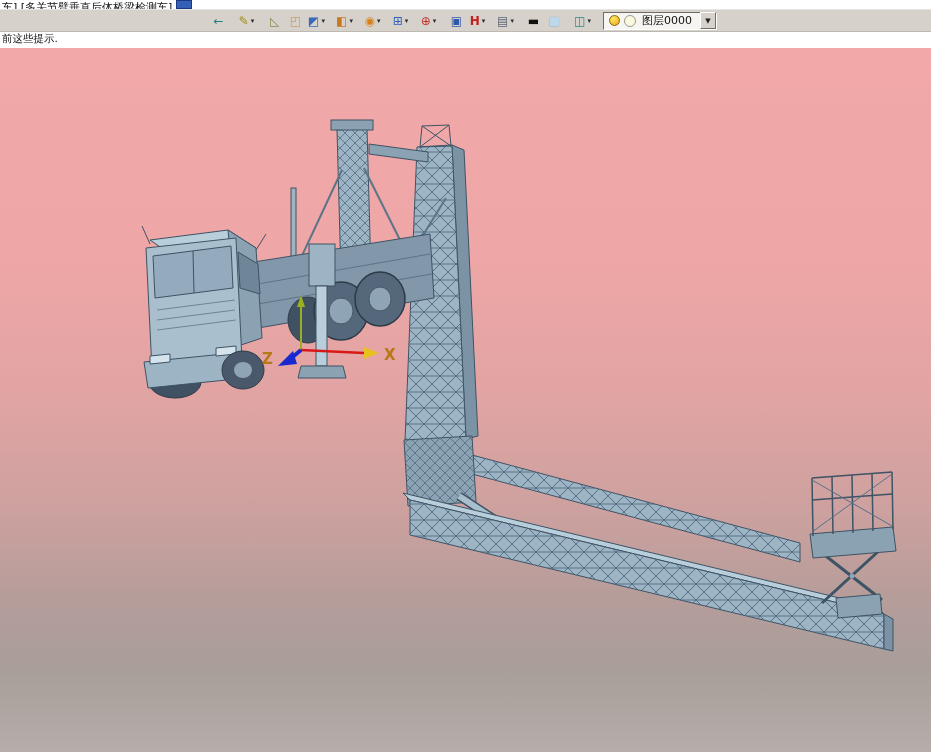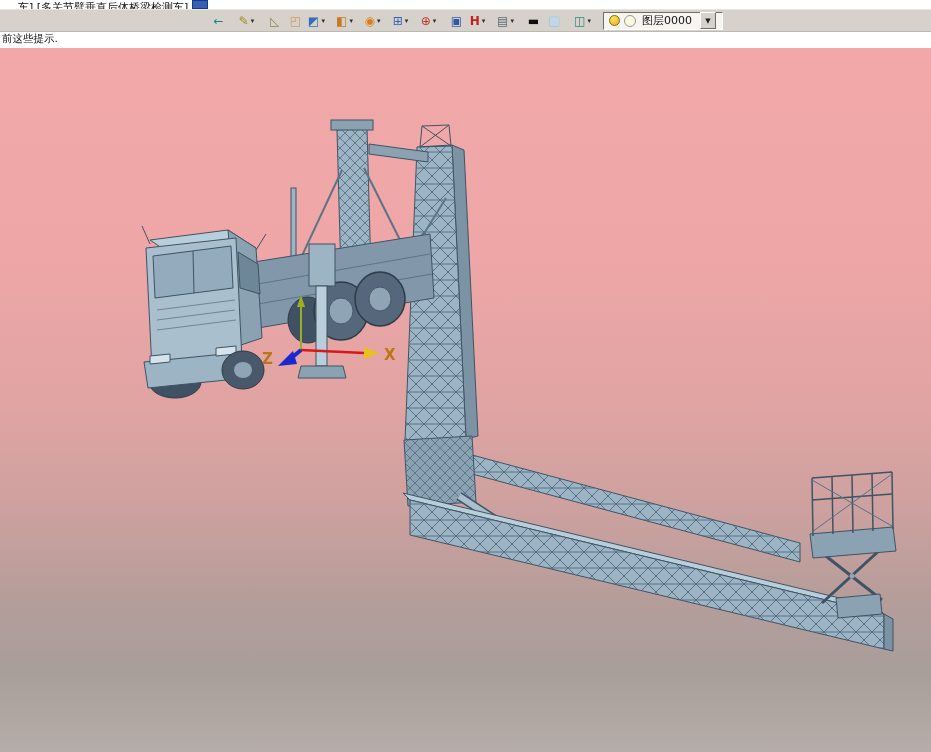--- a/index.html
+++ b/index.html
@@ -8,21 +8,21 @@
     font-family:"DejaVu Sans","Liberation Sans",sans-serif;
     background:#d6d2cb;
   }
   
   .titlebar{
     height:9px;background:#ffffff;overflow:hidden;position:relative;
     border-bottom:1px solid #e8e6e2;white-space:nowrap;
   }
   .titlebar .ttl{
     position:relative;top:-4px;font-size:11px;color:#101010;letter-spacing:0;
-    display:inline-block;padding-left:18px;
+    display:inline-block;padding-left:2px;
   }
   .tabmark{
     display:inline-block;width:14px;height:7px;background:#3560b8;
     border:1px solid #1a3a80;vertical-align:top;margin-left:4px;
   }
   
   .toolbar{
     height:22px;background:#d6d2cb;border-bottom:1px solid #bdb9b1;
     display:flex;align-items:center;padding-left:208px;box-sizing:border-box;
   }
@@ -35,21 +35,21 @@
   .tb .dd{font-size:7px;color:#2e2e2e;margin-left:2px;}
   .gap{margin-left:8px;}
   .c0{color:#1f8080}.c1{color:#a08a10}.c2{color:#8a8a50}.c3{color:#c8a060}
   .c4{color:#3a6ab8}.c5{color:#c87820}.c6{color:#d88018}.c7{color:#3060b8}
   .c8{color:#c03028}.c9{color:#3058a8}.c10{color:#c02020;font-weight:bold;font-size:11px}
   .c11{color:#606878}.c12{color:#101010}.c13{color:#bcd8ea;text-shadow:0 0 1px #708090}
   .c14{color:#2a8888}
   .layercombo{
     margin-left:10px;height:18px;display:flex;align-items:center;
     background:#f7f5f1;border:1px solid;border-color:#6f6c66 #ffffff #ffffff #6f6c66;
-    padding:0 6px 0 5px;box-sizing:border-box;
+    padding:0 0 0 5px;box-sizing:border-box;
   }
   .bulb{
     width:9px;height:9px;border-radius:50%;
     background:radial-gradient(circle at 35% 30%, #ffe864, #e8a818);
     border:1px solid #8a6a00;display:inline-block;
   }
   .lamp{
     width:10px;height:10px;border-radius:50%;background:#fbf8e0;
     border:1px solid #9a9a8a;display:inline-block;margin-left:4px;
   }

